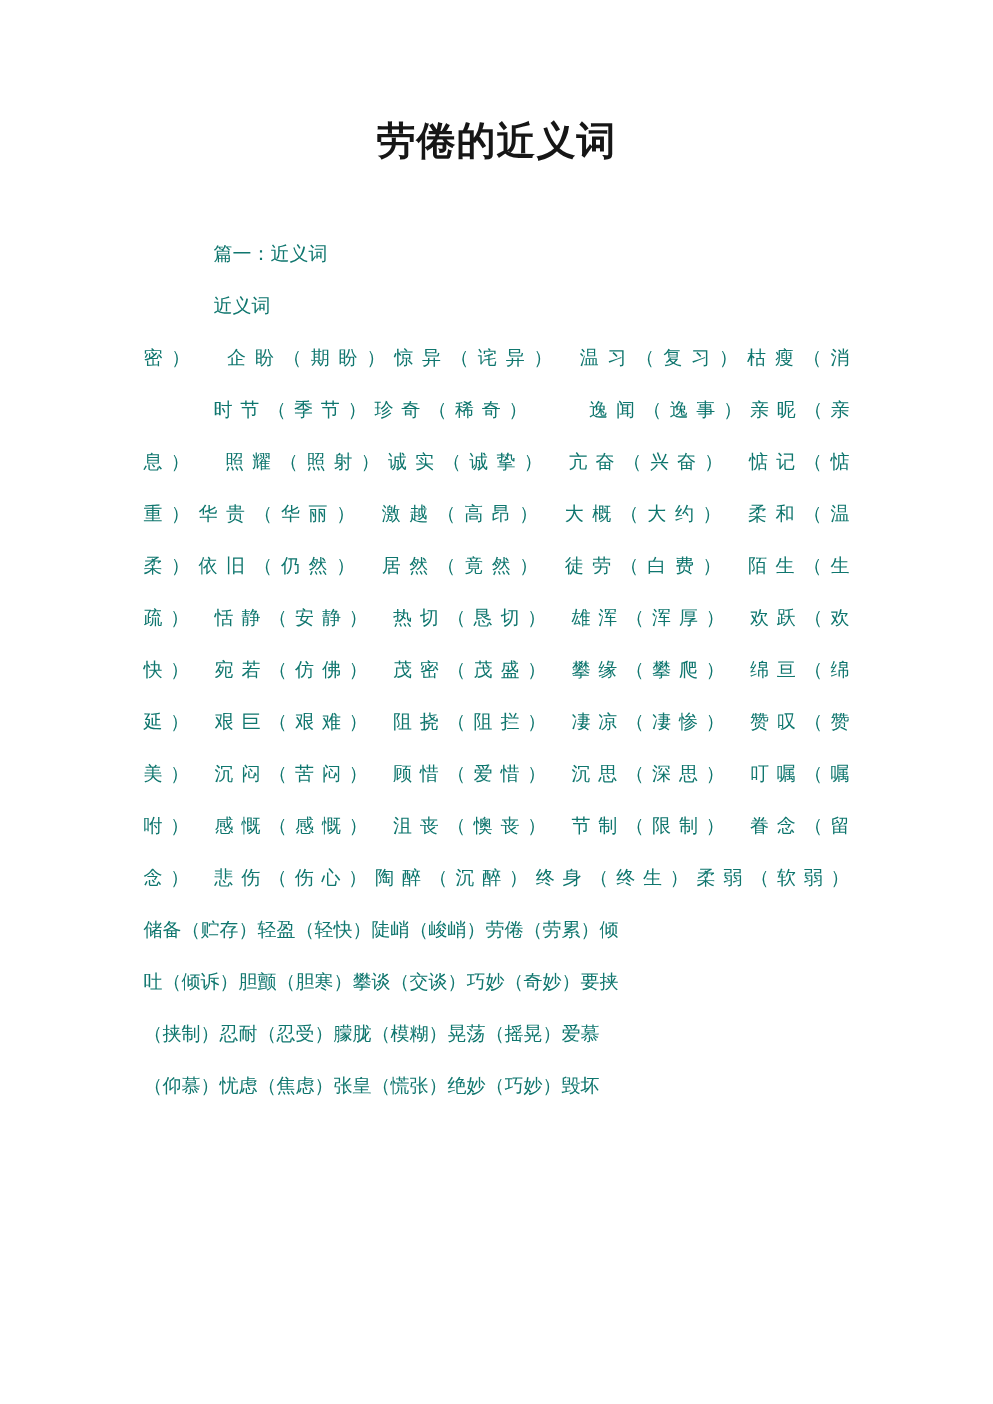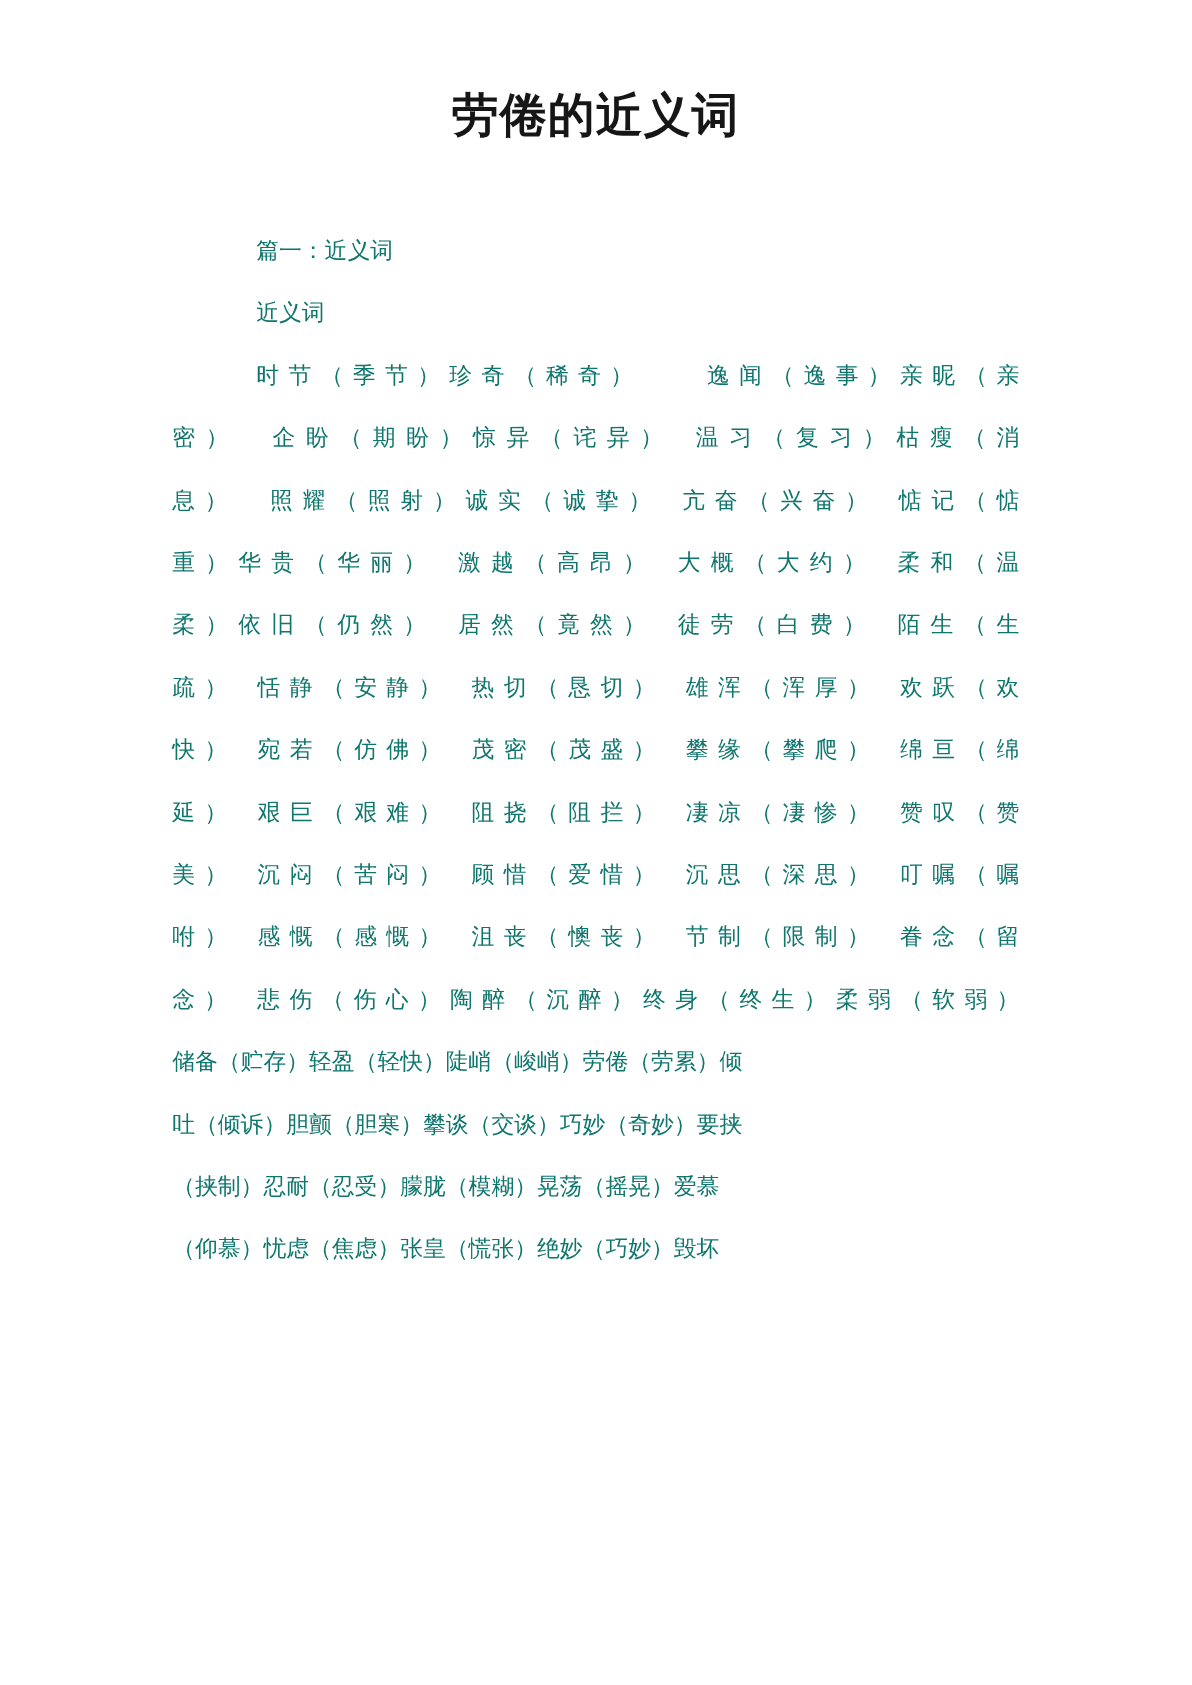--- a/index.html
+++ b/index.html
@@ -11,21 +11,21 @@
   .page {
     width: 993px;
     height: 1404px;
     background: #ffffff;
     overflow: hidden;
     position: relative;
   }
   .content {
     width: 706px;
     margin: 0 auto;
-    padding-top: 74px;
+    padding-top: 118px;
   }
   .doc-title {
     font-size: 39px;
     line-height: 46px;
     font-weight: 700;
     text-align: center;
     margin: 0;
     color: #161616;
     letter-spacing: 1px;
   }
@@ -54,22 +54,22 @@
 
     <h1 class="doc-title">劳倦的近义词</h1>
 
     <div class="body-block">
 
       <div class="line indented">篇一：近义词</div>
 
       <div class="line indented">近义词</div>
 
       <div>
+        <div class="line justified">密）　企盼（期盼）惊异（诧异） 温习（复习）枯瘦（消</div>
         <div class="line justified indented">时节（季节）珍奇（稀奇）　　逸闻（逸事）亲昵（亲</div>
-        <div class="line justified">密）　企盼（期盼）惊异（诧异） 温习（复习）枯瘦（消</div>
         <div class="line justified">息）　照耀（照射）诚实（诚挚） 亢奋（兴奋） 惦记（惦</div>
         <div class="line justified">重）华贵（华丽） 激越（高昂） 大概（大约） 柔和（温</div>
         <div class="line justified">柔）依旧（仍然） 居然（竟然） 徒劳（白费） 陌生（生</div>
         <div class="line justified">疏） 恬静（安静） 热切（恳切） 雄浑（浑厚） 欢跃（欢</div>
         <div class="line justified">快） 宛若（仿佛） 茂密（茂盛） 攀缘（攀爬） 绵亘（绵</div>
         <div class="line justified">延） 艰巨（艰难） 阻挠（阻拦） 凄凉（凄惨） 赞叹（赞</div>
         <div class="line justified">美） 沉闷（苦闷） 顾惜（爱惜） 沉思（深思） 叮嘱（嘱</div>
         <div class="line justified">咐） 感慨（感慨） 沮丧（懊丧） 节制（限制） 眷念（留</div>
         <div class="line justified">念） 悲伤（伤心）陶醉（沉醉）终身（终生）柔弱（软弱）</div>
         <div class="line">储备（贮存）轻盈（轻快）陡峭（峻峭）劳倦（劳累）倾</div>

